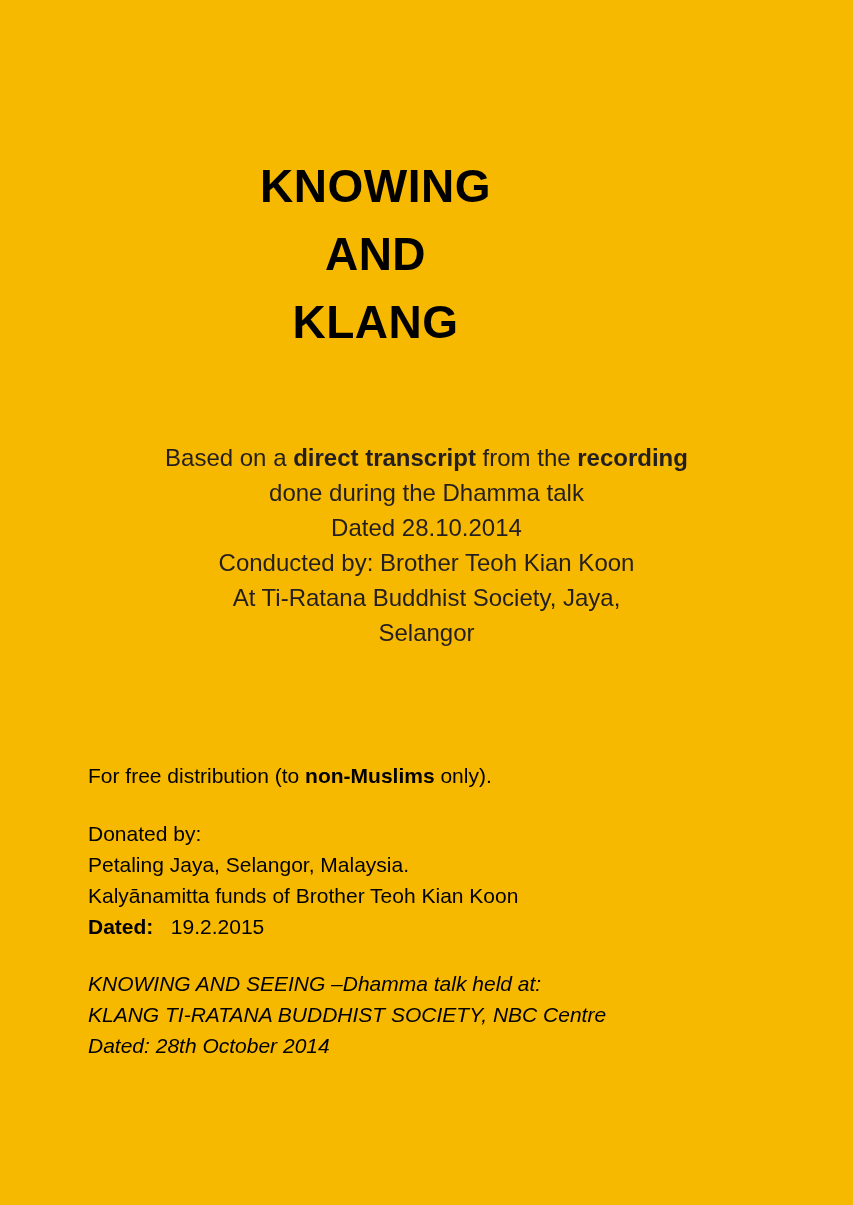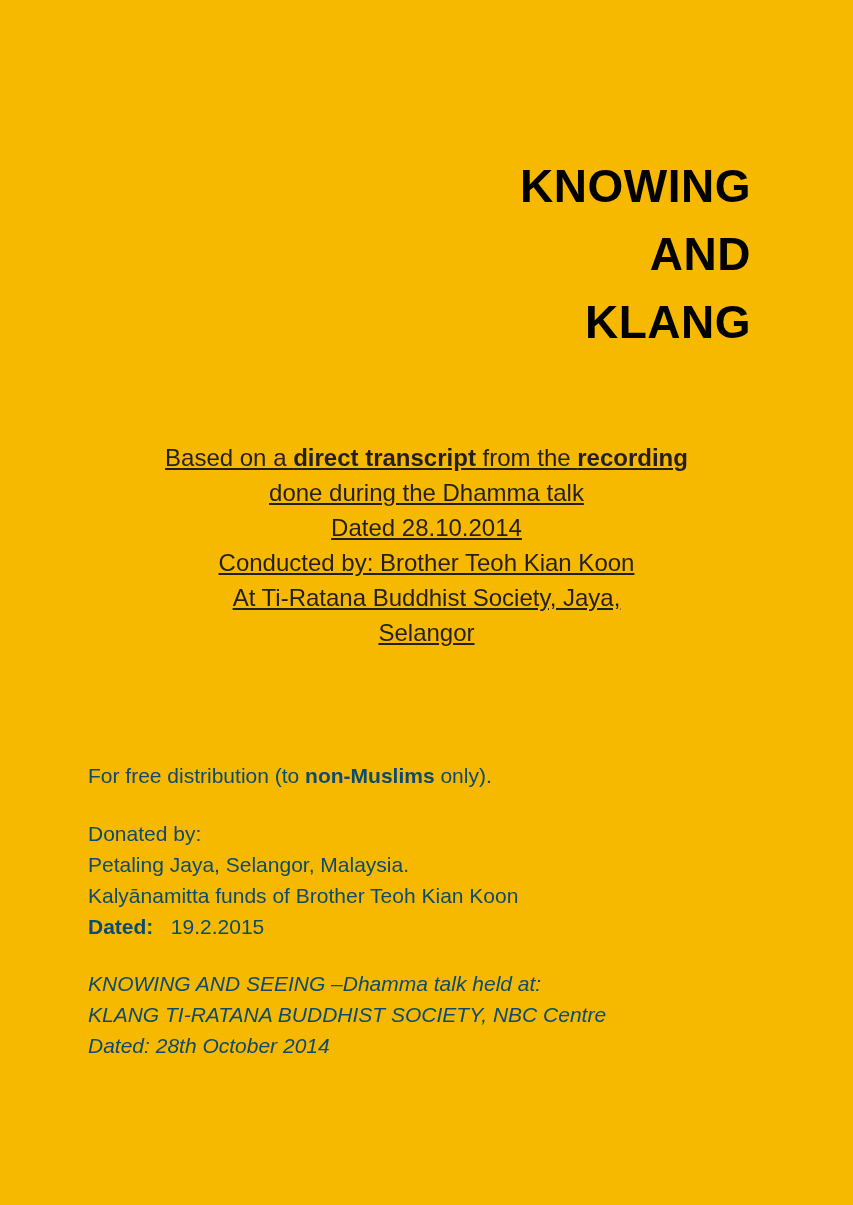--- a/index.html
+++ b/index.html
@@ -20,53 +20,52 @@
     box-sizing: border-box;
     overflow: hidden;
   }
 
   
   .title-block {
     position: absolute;
     top: 152px;
     left: 0;
     width: 751px;
-    text-align: right;
+    text-align: center;
   }
   .title-line {
     font-size: 46px;
     font-weight: bold;
     color: #000000;
     line-height: 68px;
     letter-spacing: 0.5px;
   }
 
   
   .credit-block {
     position: absolute;
     top: 440px;
     left: 0;
     width: 853px;
     text-align: center;
     color: #231f20;
-    text-decoration: underline;
   }
   .credit-line {
     font-size: 24px;
     line-height: 35px;
   }
   .credit-line b {
     font-weight: bold;
   }
 
   
   .info {
     position: absolute;
     left: 88px;
-    color: #0c4a6e;
+    color: #000000;
     font-size: 21px;
     line-height: 31px;
   }
   .info-free { top: 760px; }
   .info-donated { top: 818px; }
   .info-talk { top: 968px; font-style: italic; }
 
   .info div {
     white-space: pre;
   }

